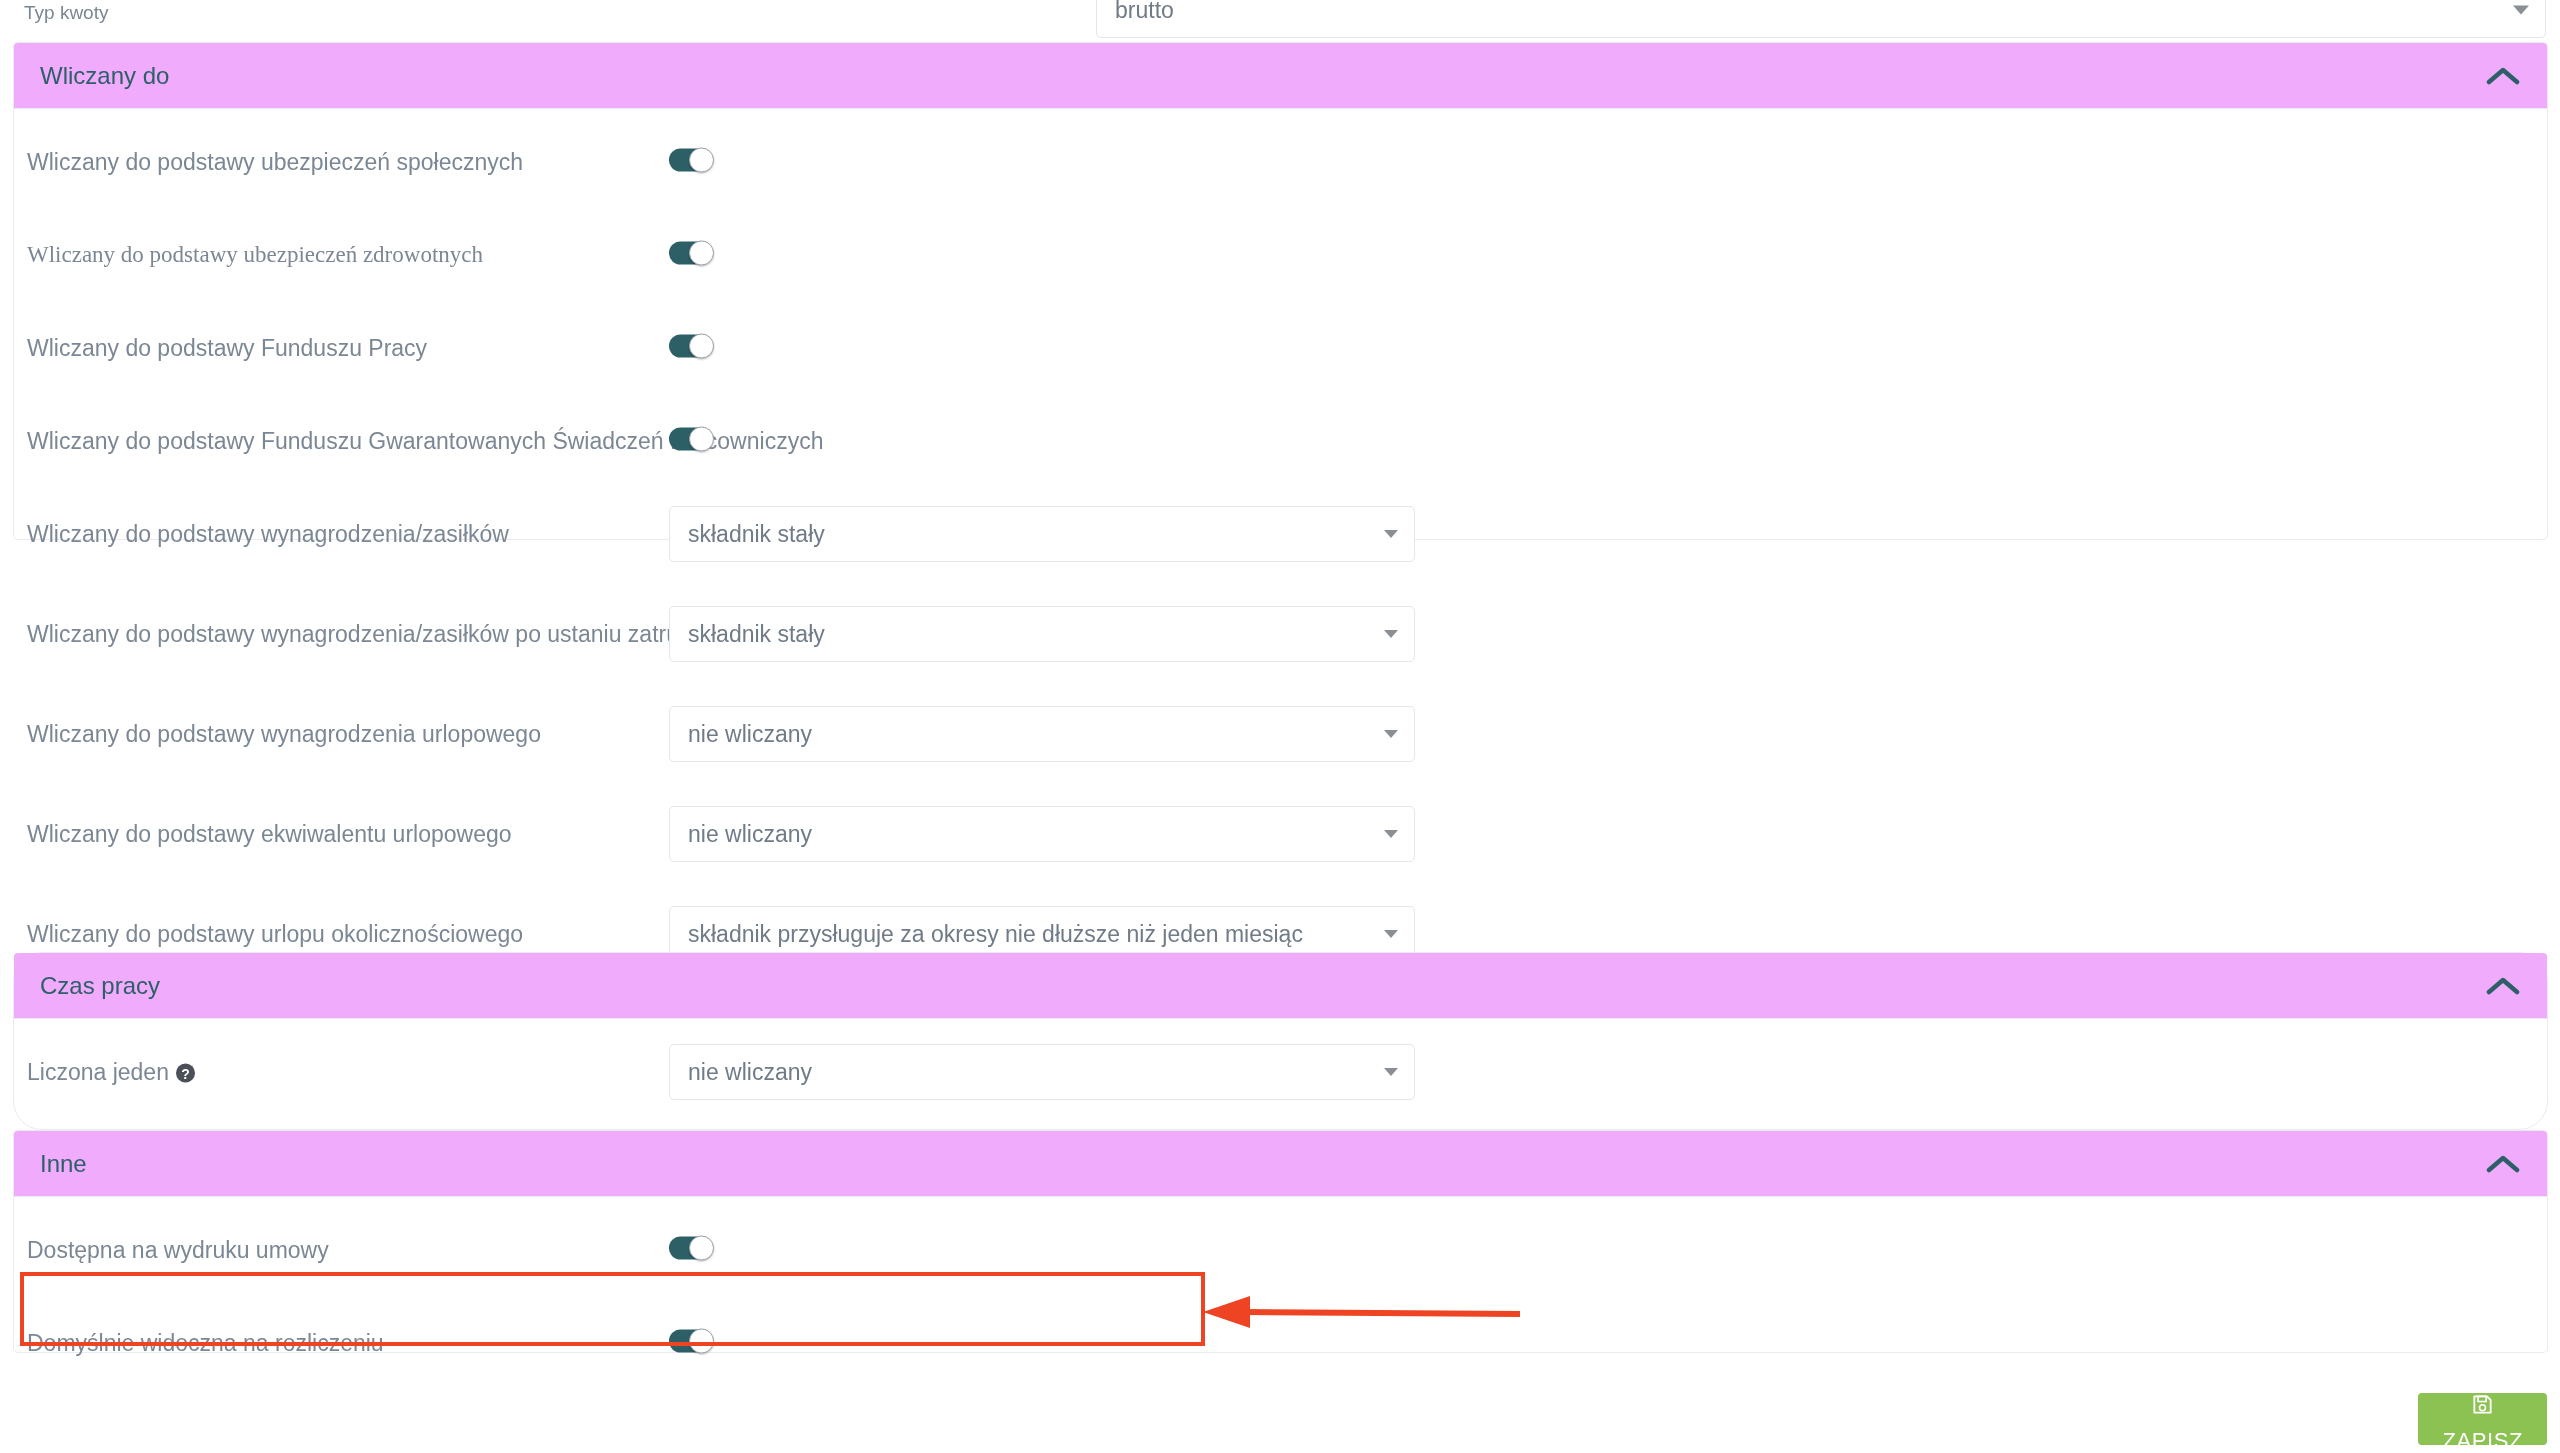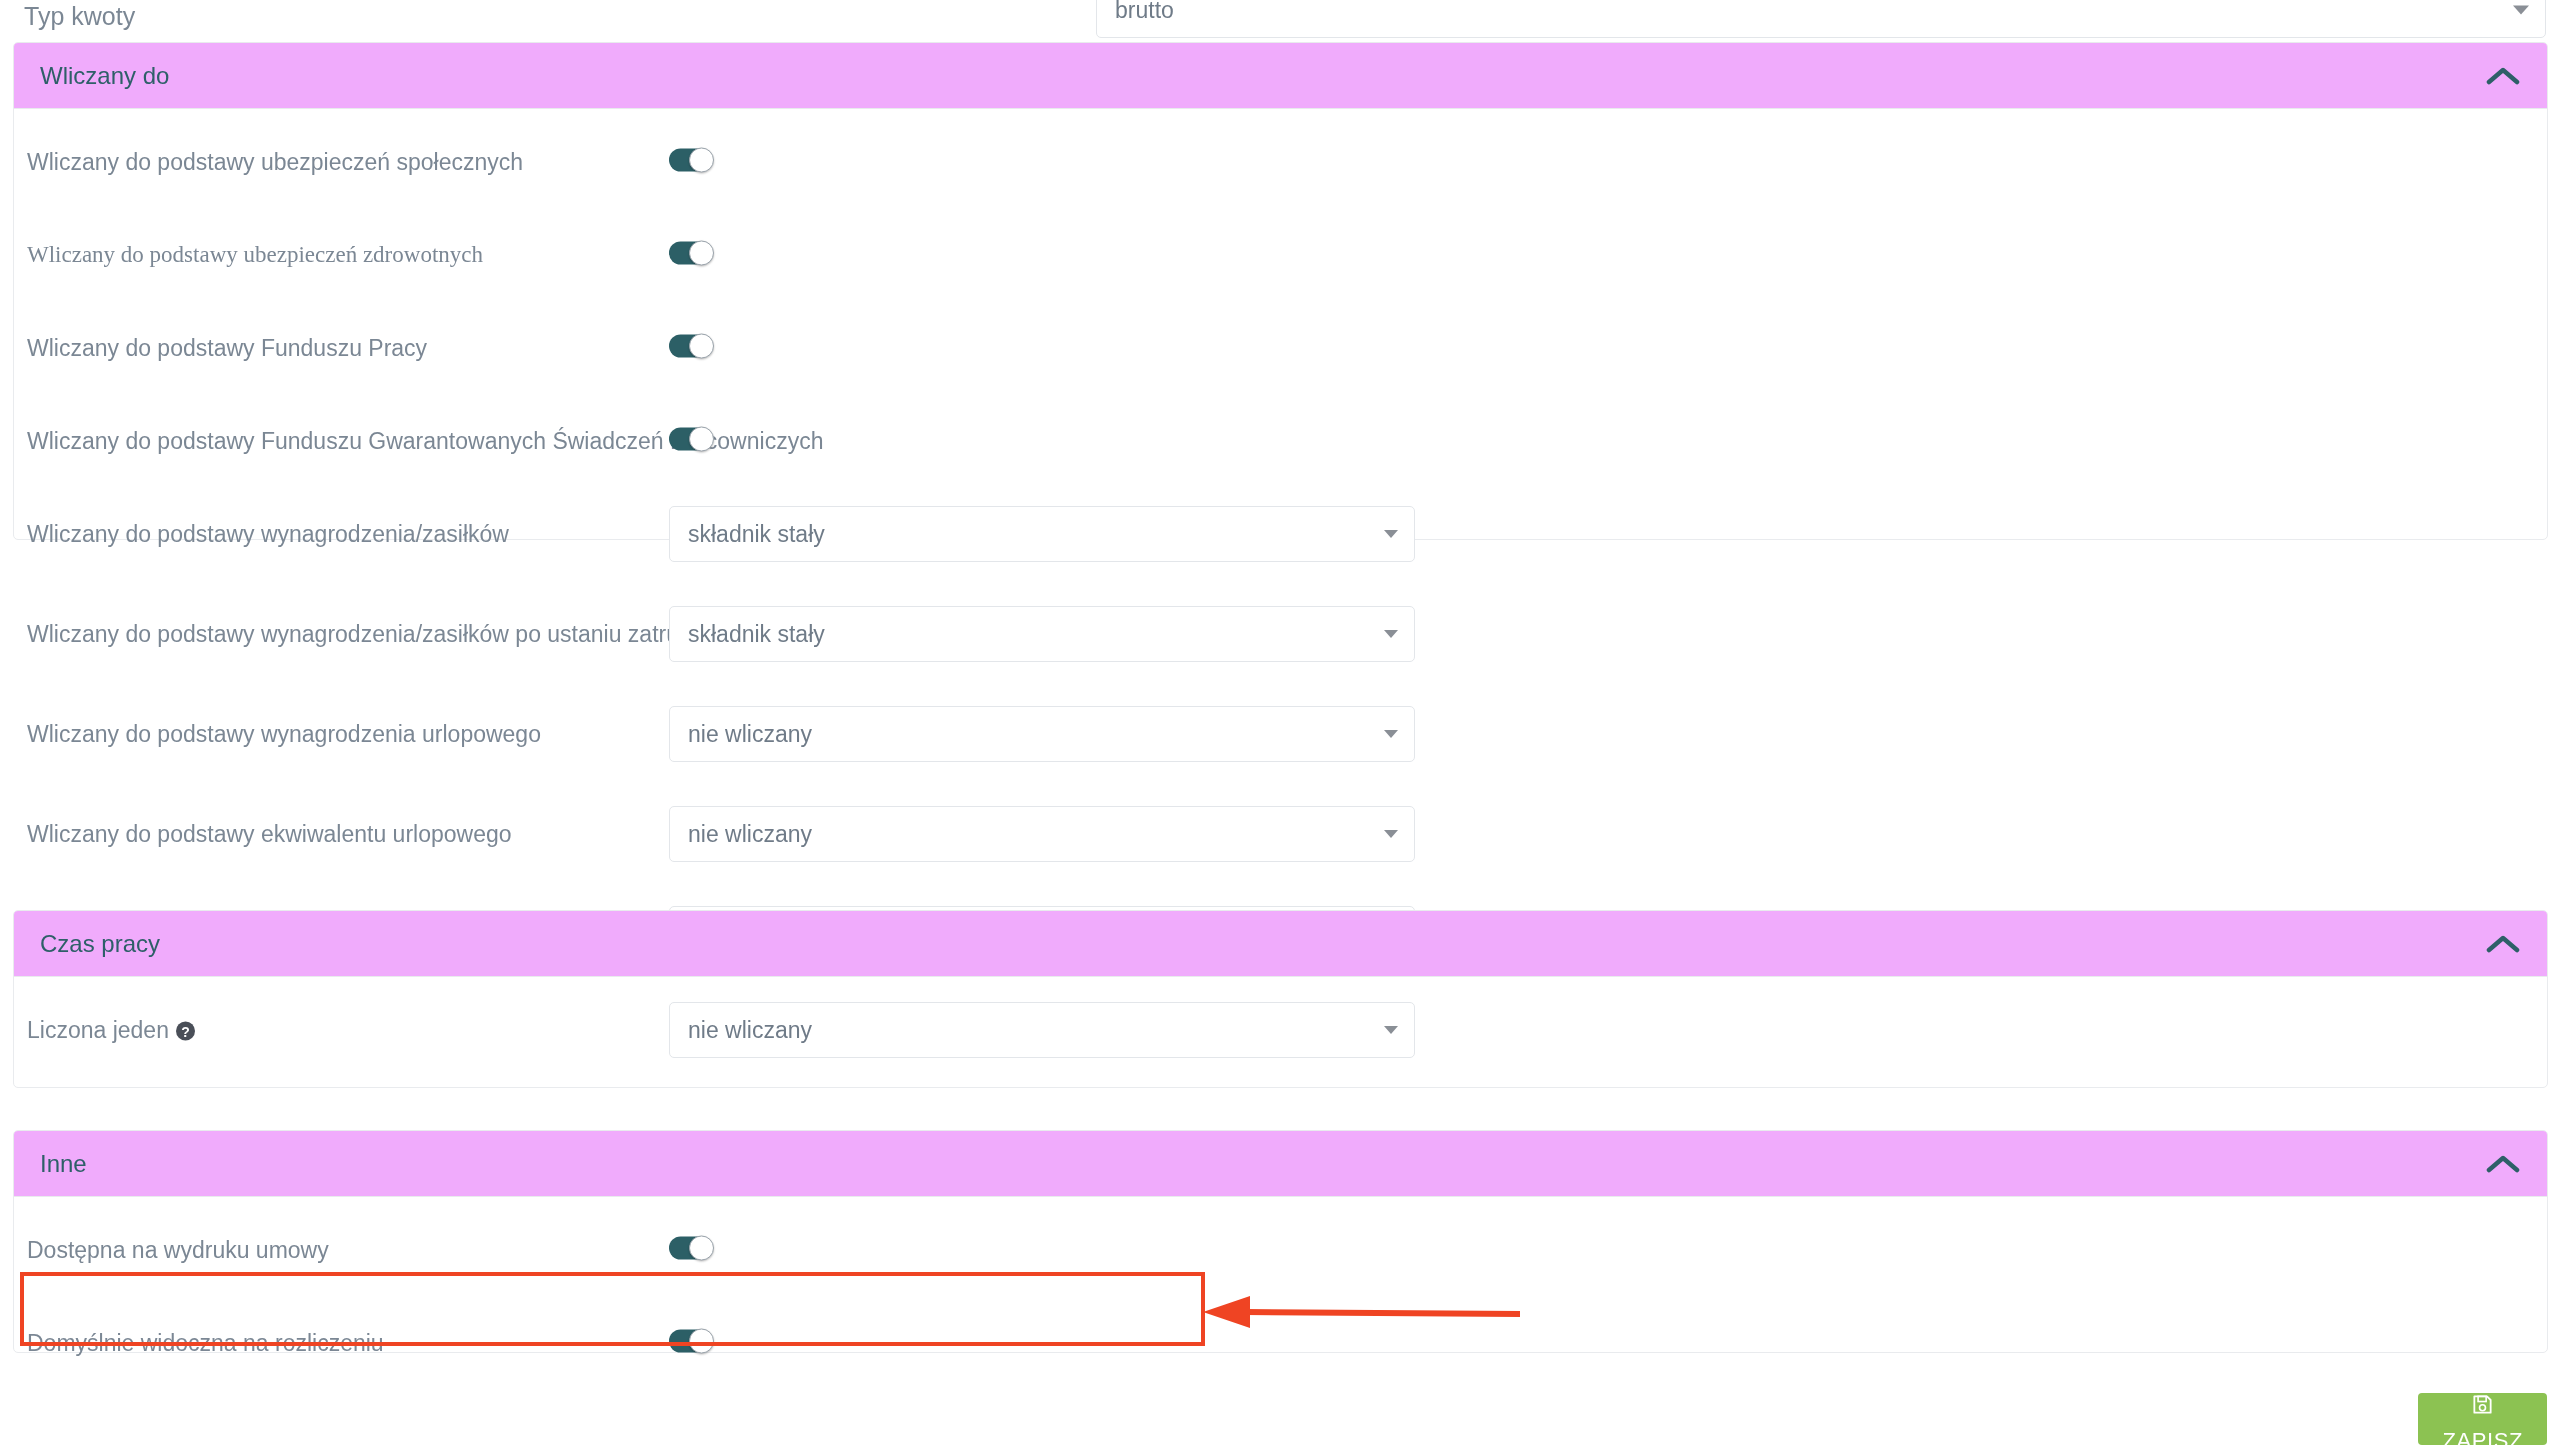--- a/index.html
+++ b/index.html
@@ -11,21 +11,21 @@
     overflow: hidden;
   }
   .page {
     position: relative;
     width: 2560px;
     height: 1453px;
     background: #ffffff;
   }
   .row-label {
     color: #7b8794;
-    font-size: 25px;
+    font-size: 19px;
     font-weight: 400;
     white-space: nowrap;
   }
 
   
   .top-field {
     position: absolute;
     top: 0; left: 0;
     width: 2560px;
     height: 60px;
@@ -300,21 +300,21 @@
         <span class="flabel">Wliczany do podstawy urlopu okolicznościowego</span>
         <div class="select-box small-caret fselect">
           <span>składnik przysługuje za okresy nie dłuższe niż jeden miesiąc</span>
           <span class="caret"></span>
         </div>
       </div>
 
     </div>
   </div>
 
-  <div class="card" style="top:910px;">
+  <div class="card" style="top:952px;border-radius:29px;">
     <div class="card-header">
       <span class="title">Czas pracy</span>
       <span class="chevron">
         <svg width="34" height="22" viewBox="0 0 34 22" fill="none">
           <path d="M3 17 L17 5 L31 17" stroke="#2e5f68" stroke-width="4.5" stroke-linecap="round" stroke-linejoin="round"></path>
         </svg>
       </span>
     </div>
     <div class="card-body" style="height:110px;">
       <div class="frow" style="top:28px;">

